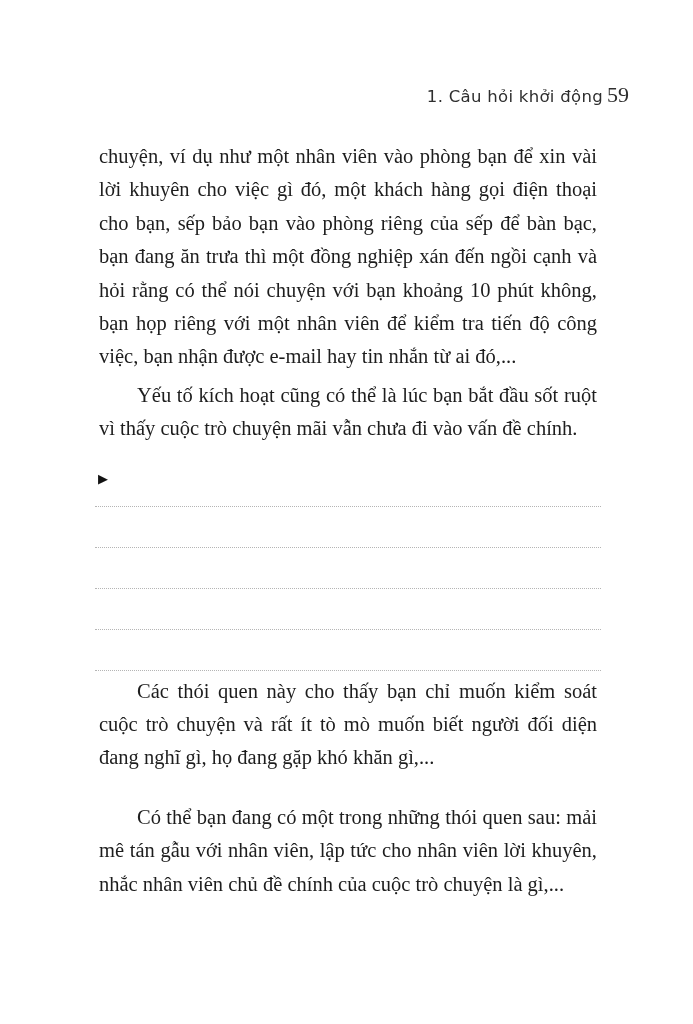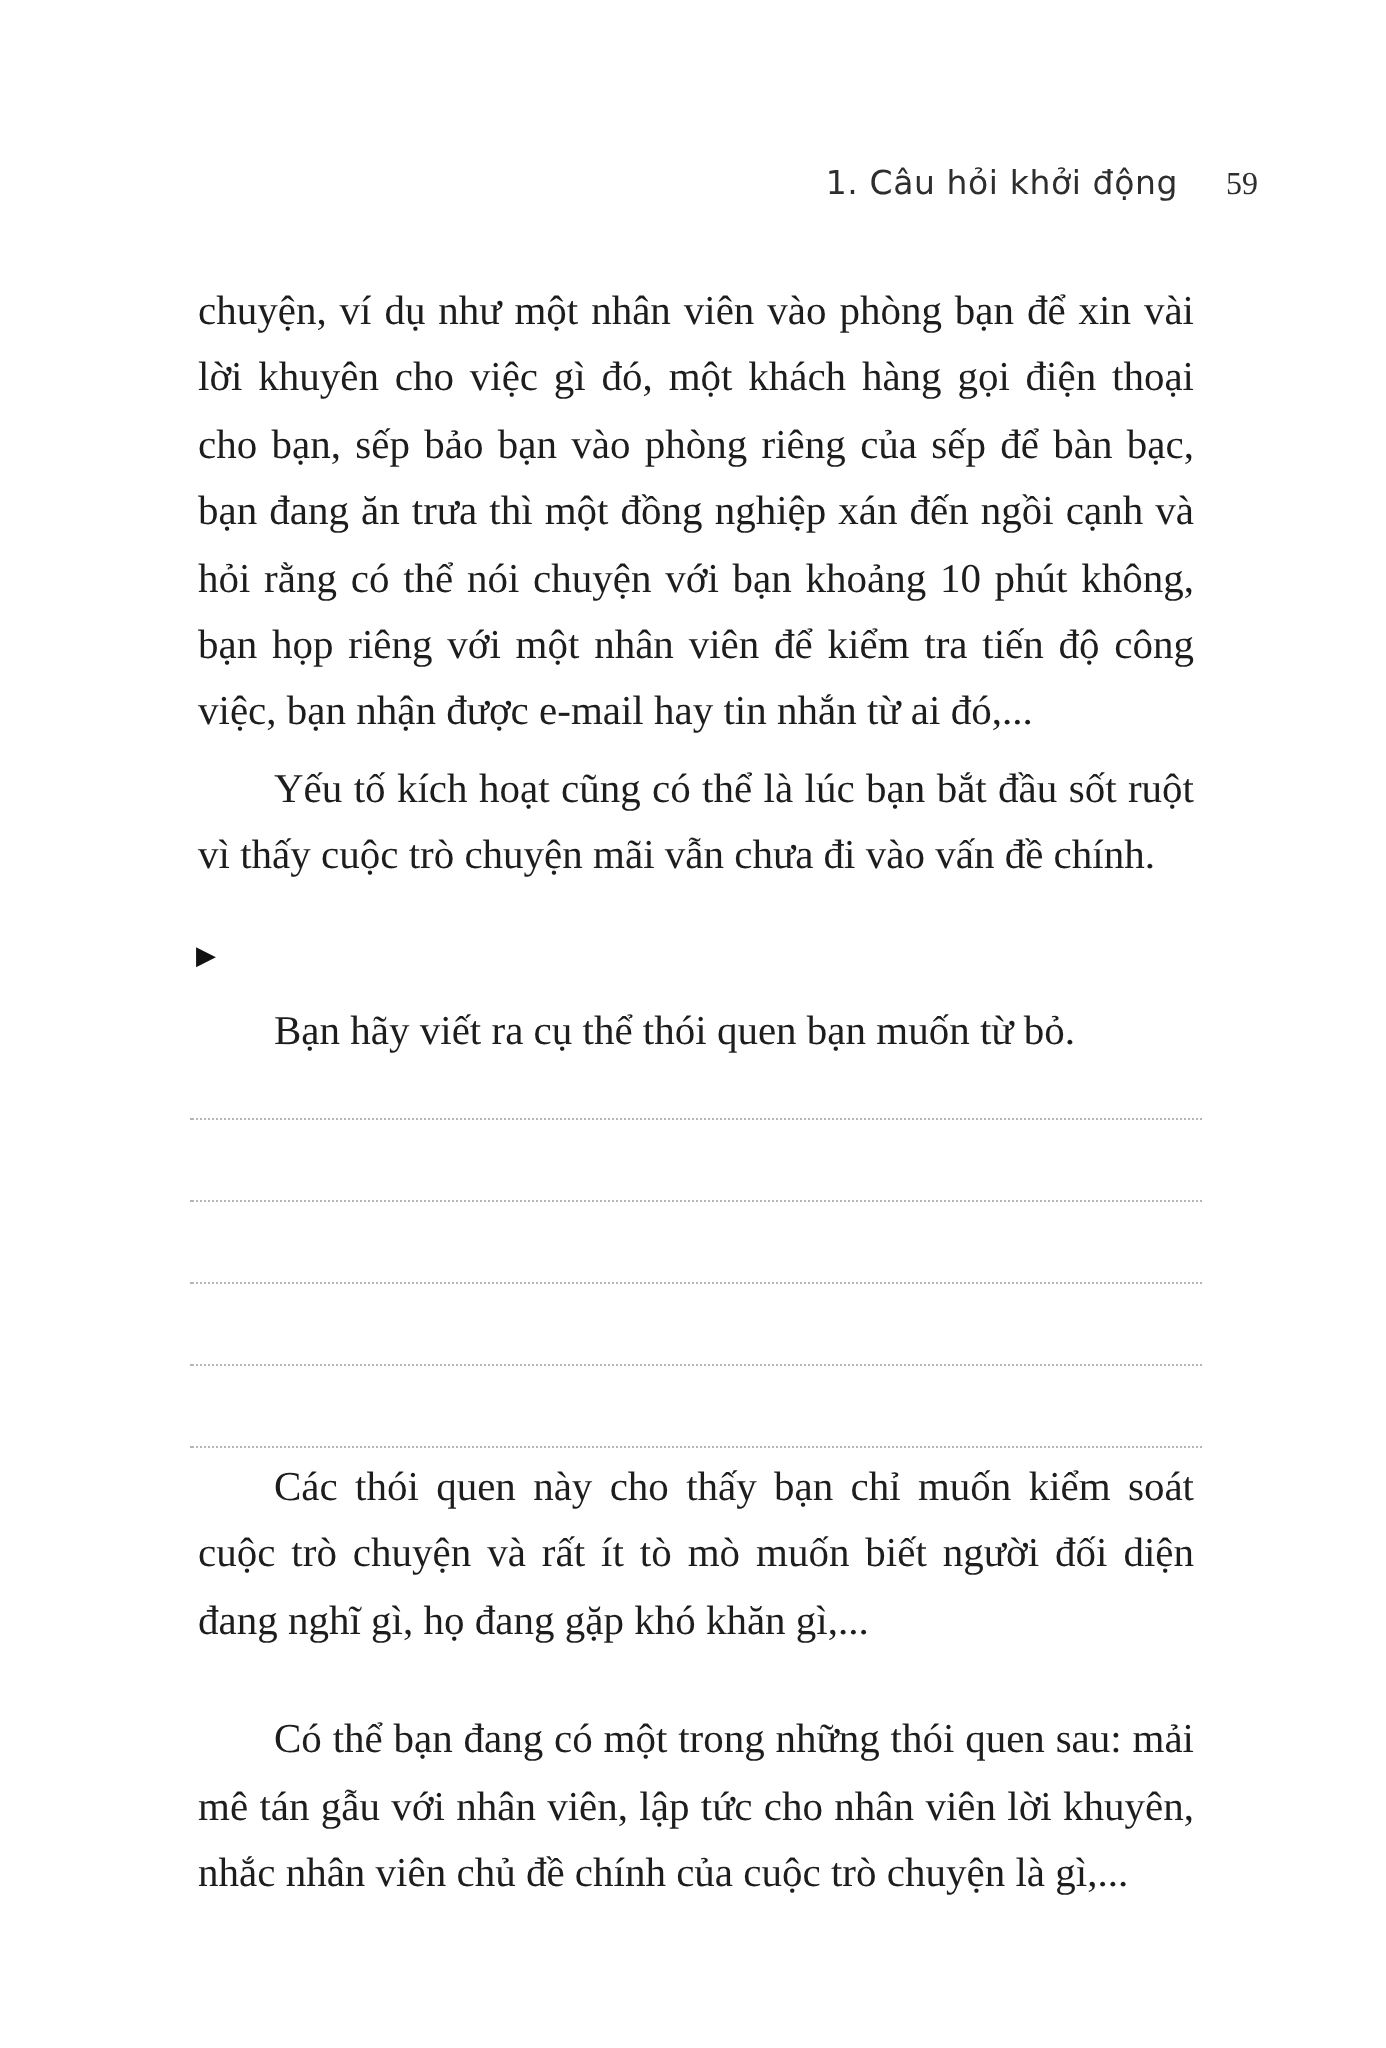--- a/index.html
+++ b/index.html
@@ -12,32 +12,32 @@
     background: var(--bg, #ffffff);
     overflow: hidden;
   }
   
   .page-header {
     position: absolute;
     top: 82px;
     right: 64px;
     display: flex;
     align-items: baseline;
-    gap: 24px;
+    gap: 4px;
   }
   .chapter-title {
     font-family: "DejaVu Sans", "Liberation Sans", sans-serif;
     font-size: 16.5px;
     font-weight: 400;
     letter-spacing: 0.3px;
     color: var(--header-text, #2e2e2e);
   }
   .page-number {
     font-family: "Liberation Serif", "DejaVu Serif", serif;
-    font-size: 16px;
+    font-size: 22px;
     color: var(--header-text, #2e2e2e);
   }
   
   .body-text {
     position: absolute;
     top: 136px;
     left: 95px;
     width: 506px;
     font-family: "Liberation Serif", "DejaVu Serif", serif;
     font-size: 20.5px;
@@ -92,21 +92,20 @@
   <div class="body-text">
 
     <p>chuyện, ví dụ như một nhân viên vào phòng bạn để xin vài lời khuyên cho việc gì đó, một khách hàng gọi điện thoại cho bạn, sếp bảo bạn vào phòng riêng của sếp để bàn bạc, bạn đang ăn trưa thì một đồng nghiệp xán đến ngồi cạnh và hỏi rằng có thể nói chuyện với bạn khoảng 10 phút không, bạn họp riêng với một nhân viên để kiểm tra tiến độ công việc, bạn nhận được e-mail hay tin nhắn từ ai đó,...</p>
 
     <p class="indent">Yếu tố kích hoạt cũng có thể là lúc bạn bắt đầu sốt ruột vì thấy cuộc trò chuyện mãi vẫn chưa đi vào vấn đề chính.</p>
 
     <div class="callout-heading">
       <span class="triangle-icon">▶</span>
     </div>
 
-    <p class="indent after-heading">Bạn hãy viết ra cụ thể thói quen bạn muốn từ bỏ.</p>
 
     <div class="writing-lines">
         <div class="write-line"></div>
         <div class="write-line"></div>
         <div class="write-line"></div>
         <div class="write-line"></div>
         <div class="write-line"></div>
       </div>
 
     <p class="indent">Các thói quen này cho thấy bạn chỉ muốn kiểm soát cuộc trò chuyện và rất ít tò mò muốn biết người đối diện đang nghĩ gì, họ đang gặp khó khăn gì,...</p>

